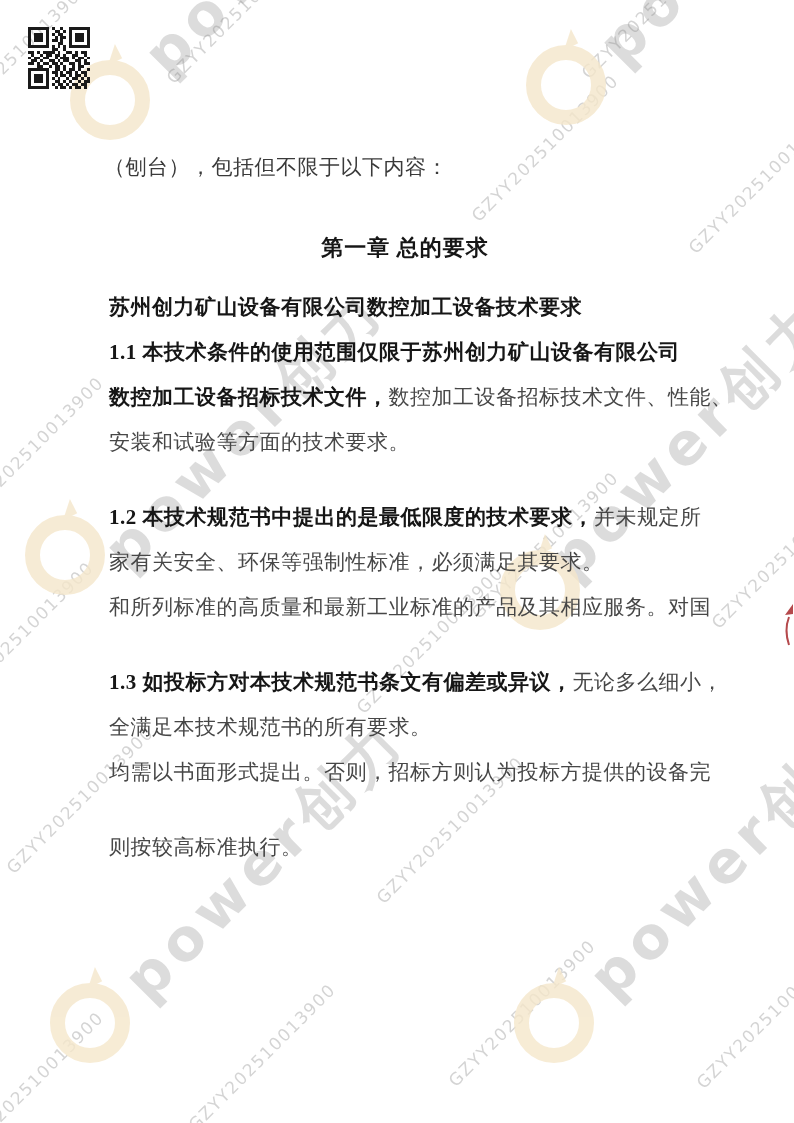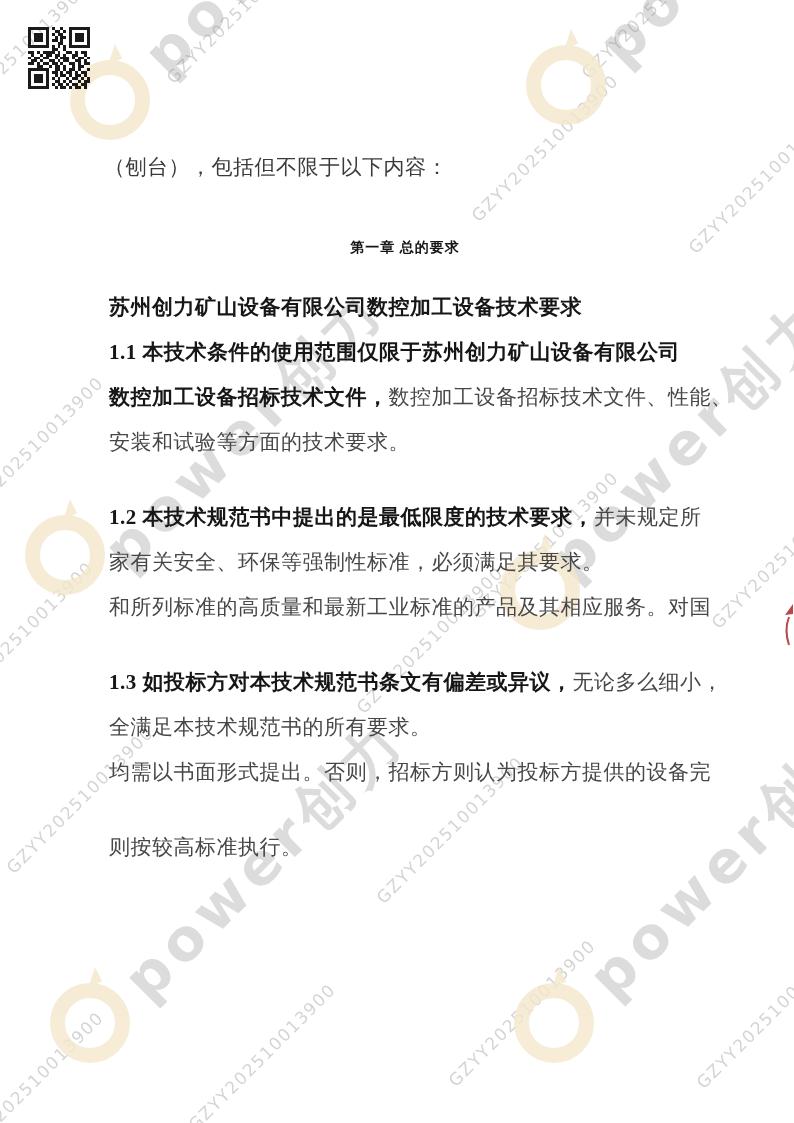--- a/index.html
+++ b/index.html
@@ -44,21 +44,21 @@
   
   .content{position:absolute;left:104px;top:145px;width:602px;}
   .tline{
     line-height:45px;font-size:21px;letter-spacing:0.5px;
     white-space:nowrap;color:var(--ink-regular);font-family:Liberation Serif, serif;
   }
   .seg{color:var(--ink-regular);font-weight:400;}
   .seg.b{color:var(--ink-bold);font-weight:700;}
   .intro{color:#3a3a3a;}
   .title{
-    margin:35px 0 15px 0;line-height:45px;font-size:14px;
+    margin:35px 0 15px 0;line-height:45px;font-size:22px;
     text-align:center;font-weight:700;color:var(--ink-bold);letter-spacing:1px;
   }
   .para{margin:5px;}
   .para + .para{margin-top:30px;}
   
   .stamp{position:absolute;left:782px;top:603px;width:12px;height:44px;}
 </style>
 </head>
 <body>
 

